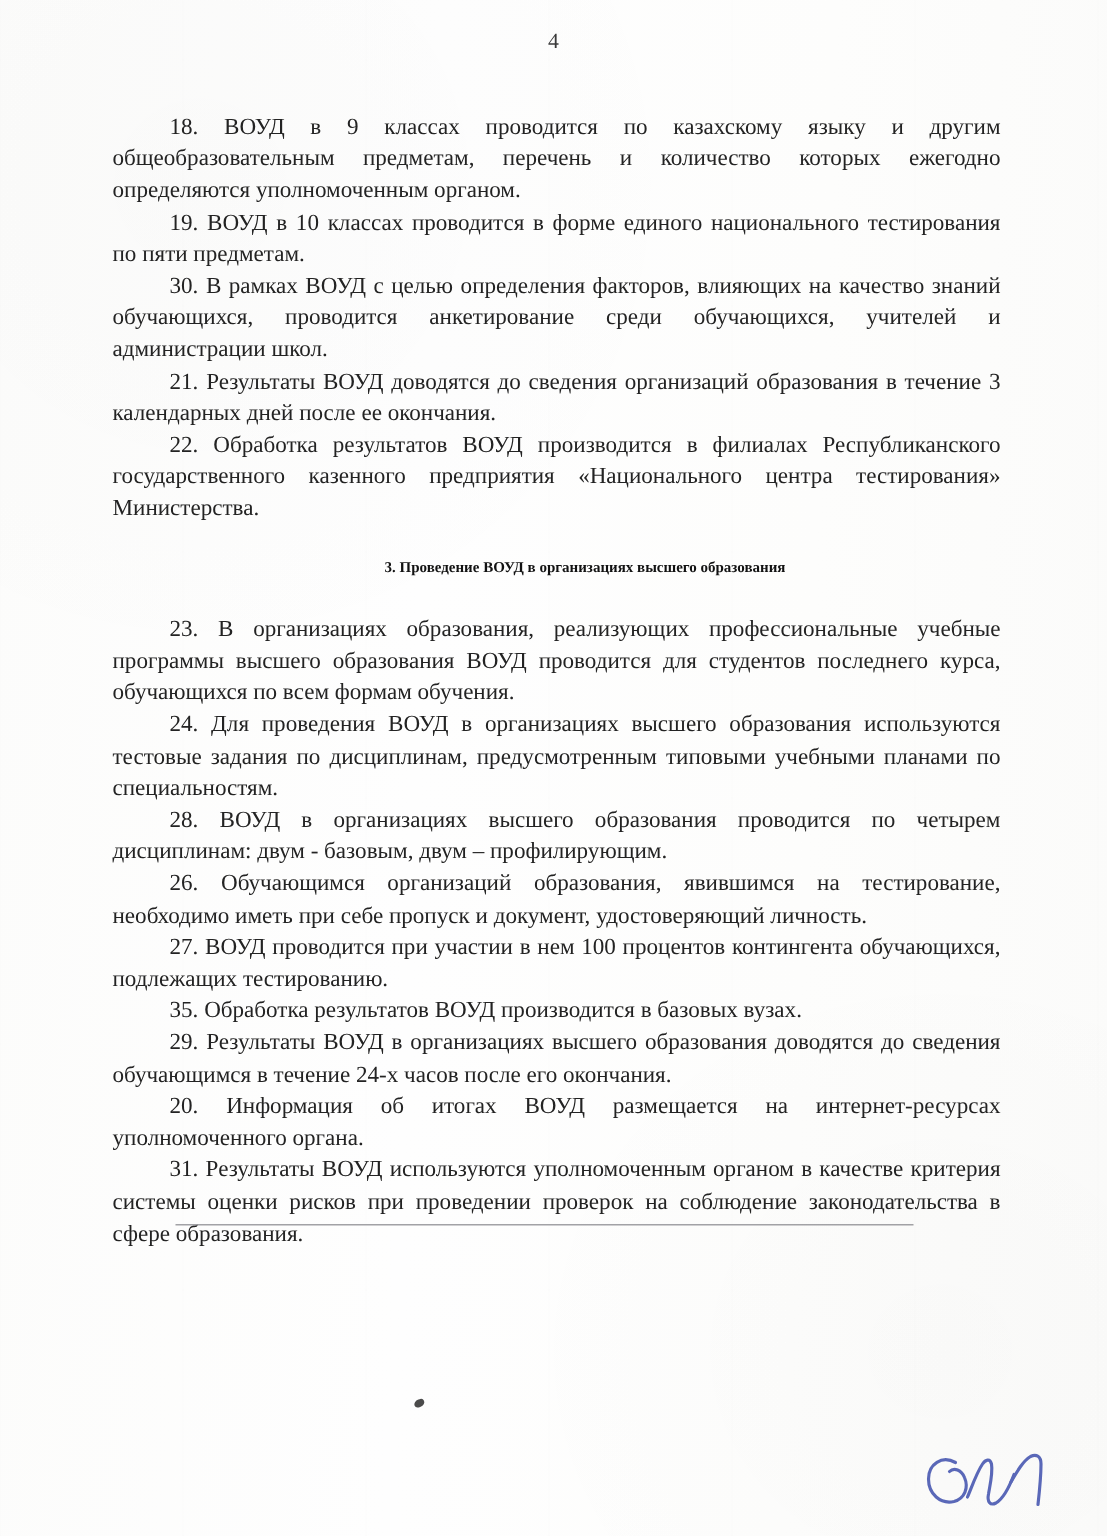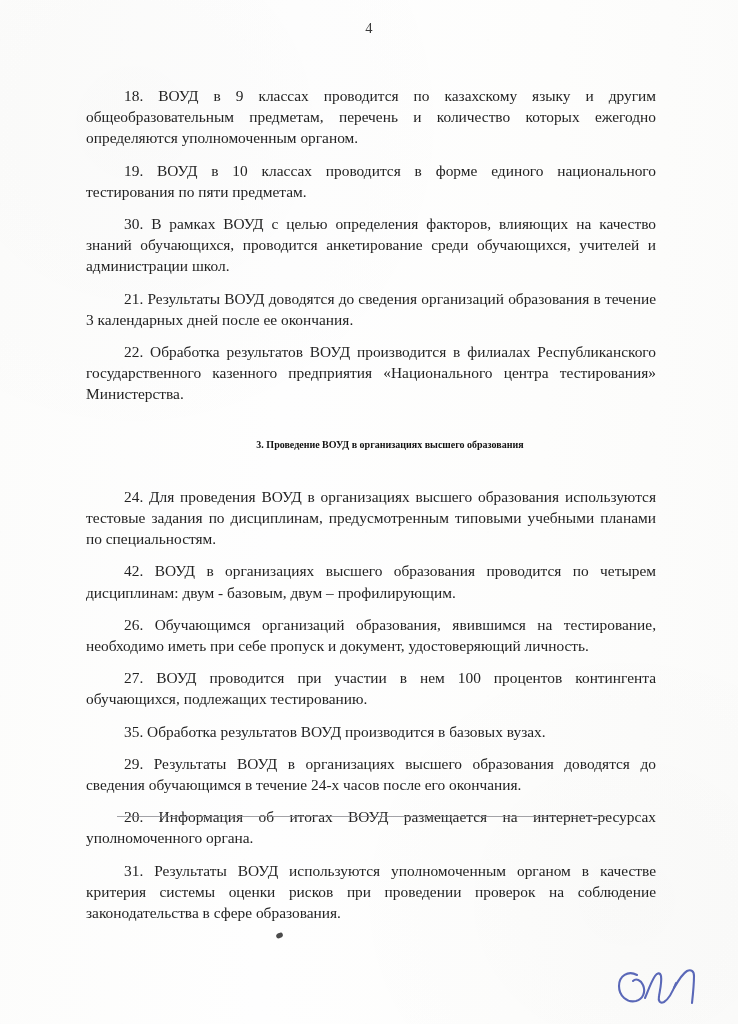--- a/index.html
+++ b/index.html
@@ -55,21 +55,21 @@
   }
 
   .body-block {
     position: absolute;
     left: 75px;
     top: 74px;
     width: 592px;
   }
 
   p.para {
-    margin: 11px;
+    margin: 0;
     text-indent: 38px;
     text-align: justify;
     text-justify: inter-word;
     font-size: 15.4px;
     line-height: 21.2px;
     color: #232323;
     -webkit-font-smoothing: antialiased;
   }
 
   h2.section-heading {
@@ -133,22 +133,23 @@
       <p class="para">30. В рамках ВОУД с целью определения факторов, влияющих на качество знаний обучающихся, проводится анкетирование среди обучающихся, учителей и администрации школ.</p>
       <p class="para">21. Результаты ВОУД доводятся до сведения организаций образования в течение 3 календарных дней после ее окончания.</p>
       <p class="para">22. Обработка результатов ВОУД производится в филиалах Республиканского государственного казенного предприятия «Национального центра тестирования» Министерства.</p>
 
       <div class="gap-heading-before"></div>
 
       <h2 class="section-heading">3. Проведение ВОУД в организациях высшего образования</h2>
 
       <div class="gap-heading-after"></div>
 
+      <p class="para">23. В организациях образования, реализующих профессиональные учебные программы высшего образования ВОУД проводится для студентов последнего курса, обучающихся по всем формам обучения.</p>
       <p class="para">24. Для проведения ВОУД в организациях высшего образования используются тестовые задания по дисциплинам, предусмотренным типовыми учебными планами по специальностям.</p>
-      <p class="para">42. ВОУД в организациях высшего образования проводится по четырем дисциплинам: двум - базовым, двум – профилирующим.</p>
+      <p class="para">28. ВОУД в организациях высшего образования проводится по четырем дисциплинам: двум - базовым, двум – профилирующим.</p>
       <p class="para">26. Обучающимся организаций образования, явившимся на тестирование, необходимо иметь при себе пропуск и документ, удостоверяющий личность.</p>
       <p class="para">27. ВОУД проводится при участии в нем 100 процентов контингента обучающихся, подлежащих тестированию.</p>
       <p class="para">35. Обработка результатов ВОУД производится в базовых вузах.</p>
       <p class="para">29. Результаты  ВОУД  в организациях высшего образования доводятся до сведения обучающимся в течение 24-х часов после его окончания.</p>
       <p class="para">20. Информация об итогах ВОУД  размещается на интернет-ресурсах уполномоченного органа.</p>
       <p class="para">31. Результаты ВОУД используются уполномоченным органом в качестве критерия системы оценки рисков при проведении проверок на соблюдение законодательства в сфере образования.</p>
 
     </div>
 
     <div class="hrule"></div>

